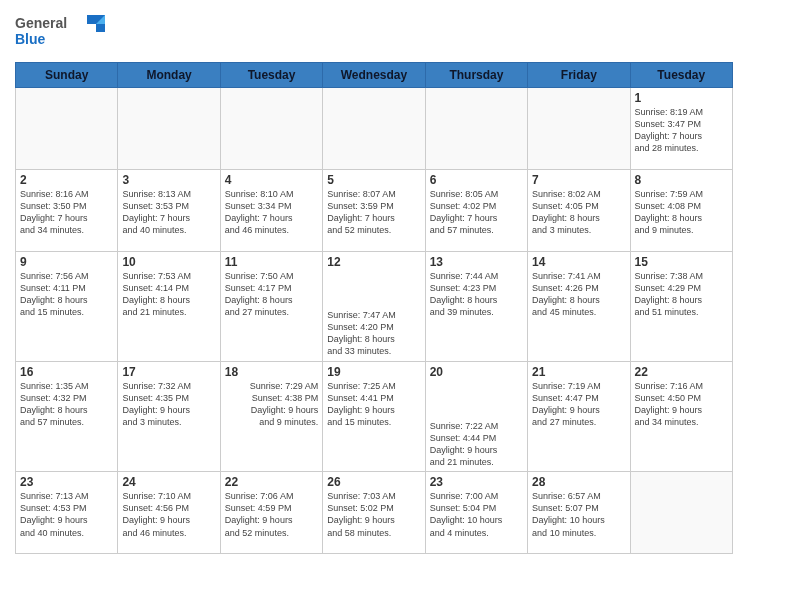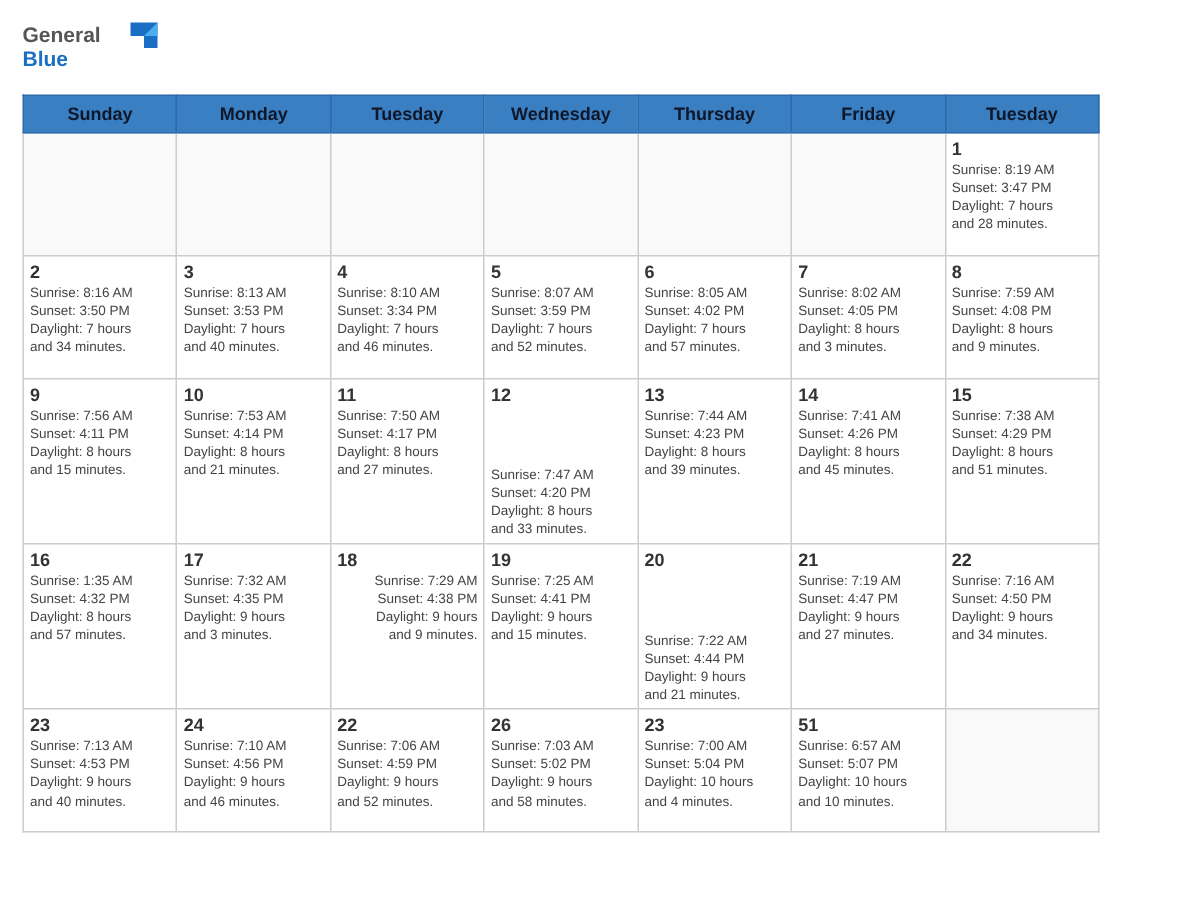--- a/index.html
+++ b/index.html
@@ -287,21 +287,21 @@
 and 58 minutes.</div>
           </td>
           <td>
             <span class="day-number">23</span>
             <div class="day-info" style="white-space: pre-line;">Sunrise: 7:00 AM
 Sunset: 5:04 PM
 Daylight: 10 hours
 and 4 minutes.</div>
           </td>
           <td>
-            <span class="day-number">51</span>
+            <span class="day-number">28</span>
             <div class="day-info" style="white-space: pre-line;">Sunrise: 6:57 AM
 Sunset: 5:07 PM
 Daylight: 10 hours
 and 10 minutes.</div>
           </td>
           <td class="empty"></td>
         </tr>
       </tbody>
   </table>
 </div>

